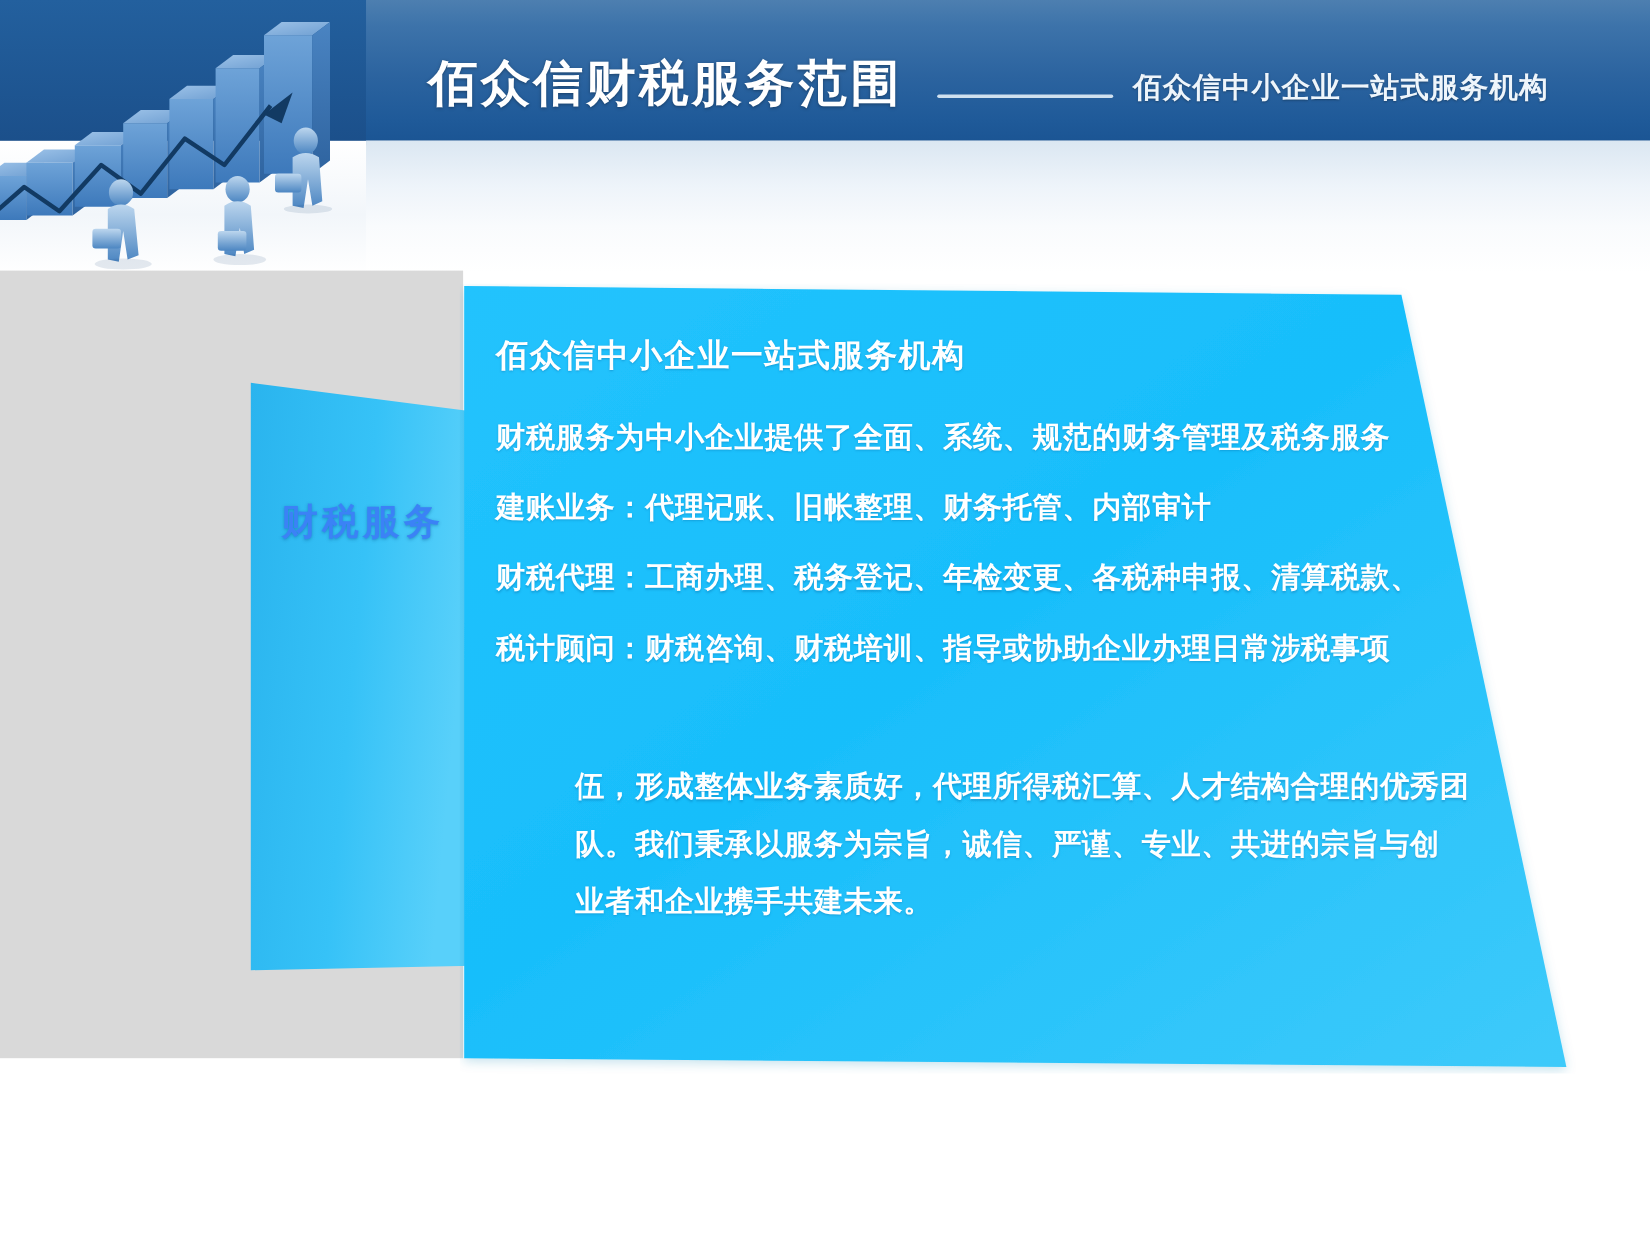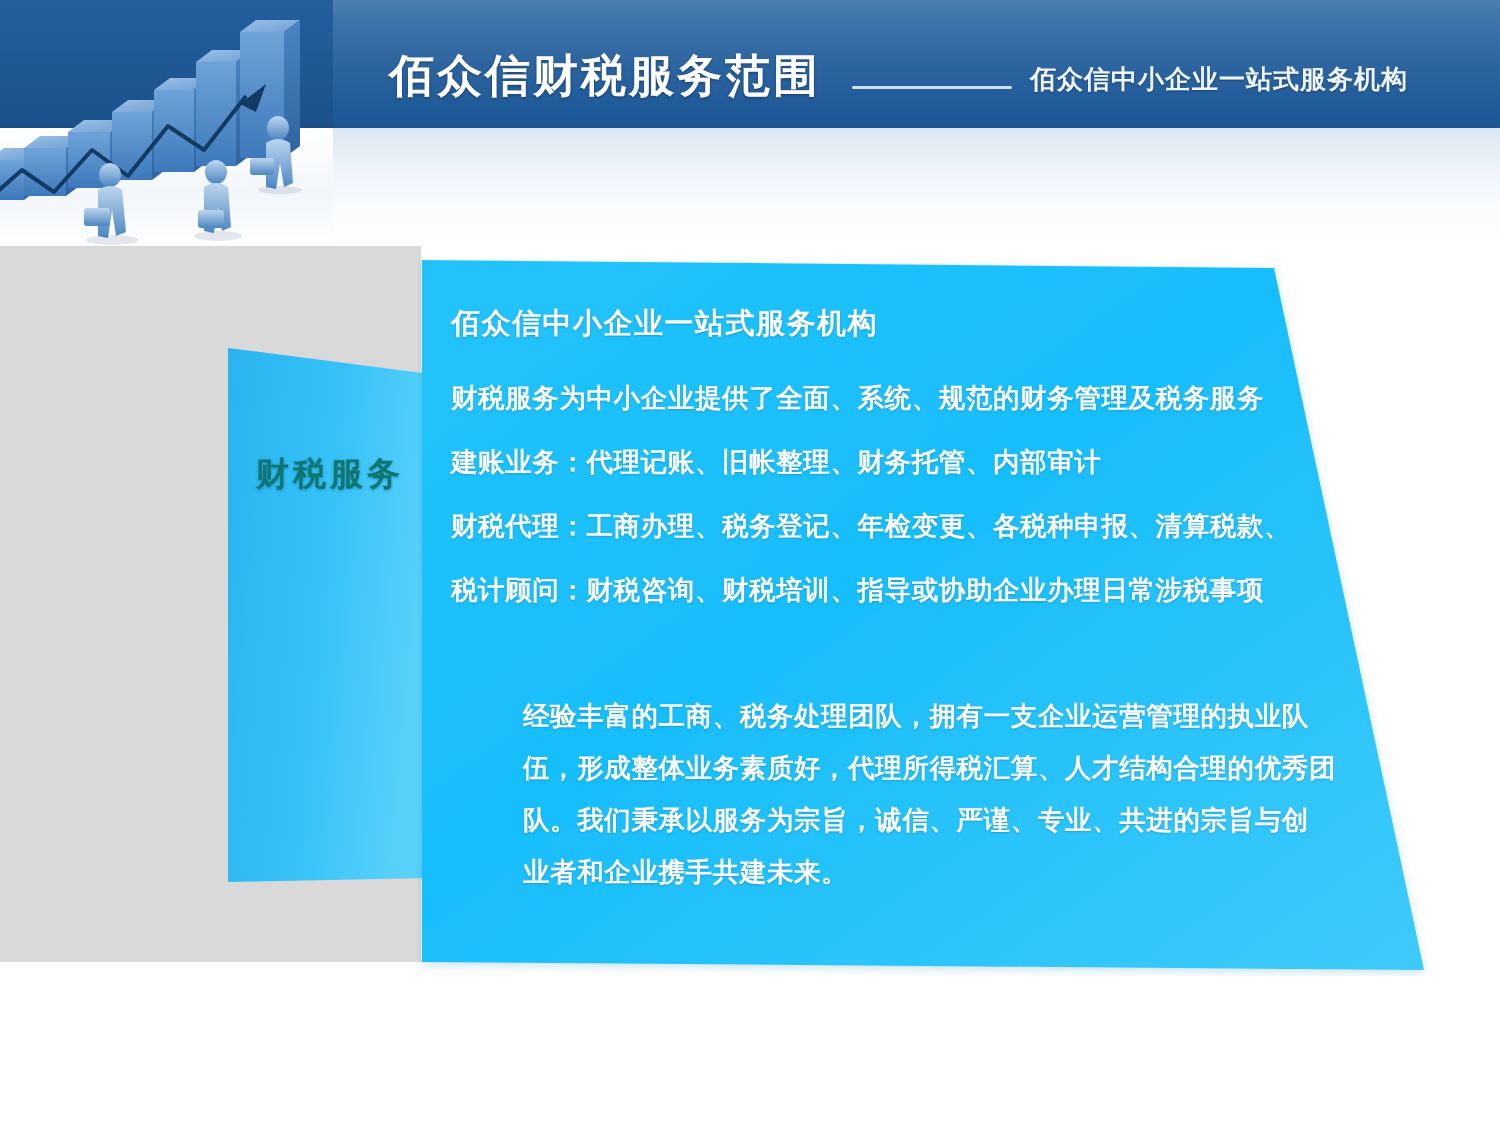--- a/index.html
+++ b/index.html
@@ -29,23 +29,23 @@
   .art{position:absolute;left:-12px;top:0px;width:345px;height:250px;overflow:hidden;}
   .art svg{display:block;}
 
   
   .gray-panel{position:absolute;left:0px;top:246px;width:421px;height:716px;
     background:#d9d9d9;}
 
   
   .tab-shape{position:absolute;left:222px;top:338px;width:215px;height:548px;}
   .tab-shape svg{display:block;}
-  .tab-label{position:absolute;left:256px;top:452px;width:180px;
-    font-size:33px;font-weight:700;color:#0f766e;letter-spacing:4px;
-    text-shadow:0 1px 3px rgba(0,80,140,.45);text-align:left;white-space:nowrap;}
+  .tab-label{position:absolute;left:240px;top:452px;width:180px;
+    font-size:33px;font-weight:700;color:#3b82f6;letter-spacing:4px;
+    text-shadow:0 1px 3px rgba(0,80,140,.45);text-align:center;white-space:nowrap;}
 
   
   .main-shape{position:absolute;left:418px;top:258px;width:1015px;height:718px;}
   .main-shape svg{display:block;}
 
   .main-content{position:absolute;left:418px;top:258px;width:1015px;height:718px;}
 
   .m-head{position:absolute;left:33px;top:46px;
     font-size:29px;font-weight:600;color:#ffffff;letter-spacing:1.5px;
     text-shadow:0 1px 2px rgba(0,85,145,.35);white-space:nowrap;}
@@ -195,20 +195,19 @@
     <div class="m-head">佰众信中小企业一站式服务机构</div>
 
     <div class="bullets">
       <div class="line">财税服务为中小企业提供了全面、系统、规范的财务管理及税务服务</div>
       <div class="line">建账业务：代理记账、旧帐整理、财务托管、内部审计</div>
       <div class="line">财税代理：工商办理、税务登记、年检变更、各税种申报、清算税款、</div>
       <div class="line">税计顾问：财税咨询、财税培训、指导或协助企业办理日常涉税事项</div>
     </div>
 
     <div class="para">
-      <div class="line">经验丰富的工商、税务处理团队，拥有一支企业运营管理的执业队</div>
       <div class="line">伍，形成整体业务素质好，代理所得税汇算、人才结构合理的优秀团</div>
       <div class="line">队。我们秉承以服务为宗旨，诚信、严谨、专业、共进的宗旨与创</div>
       <div class="line">业者和企业携手共建未来。</div>
     </div>
   </div>
 
 </div>
 
 </body></html>

